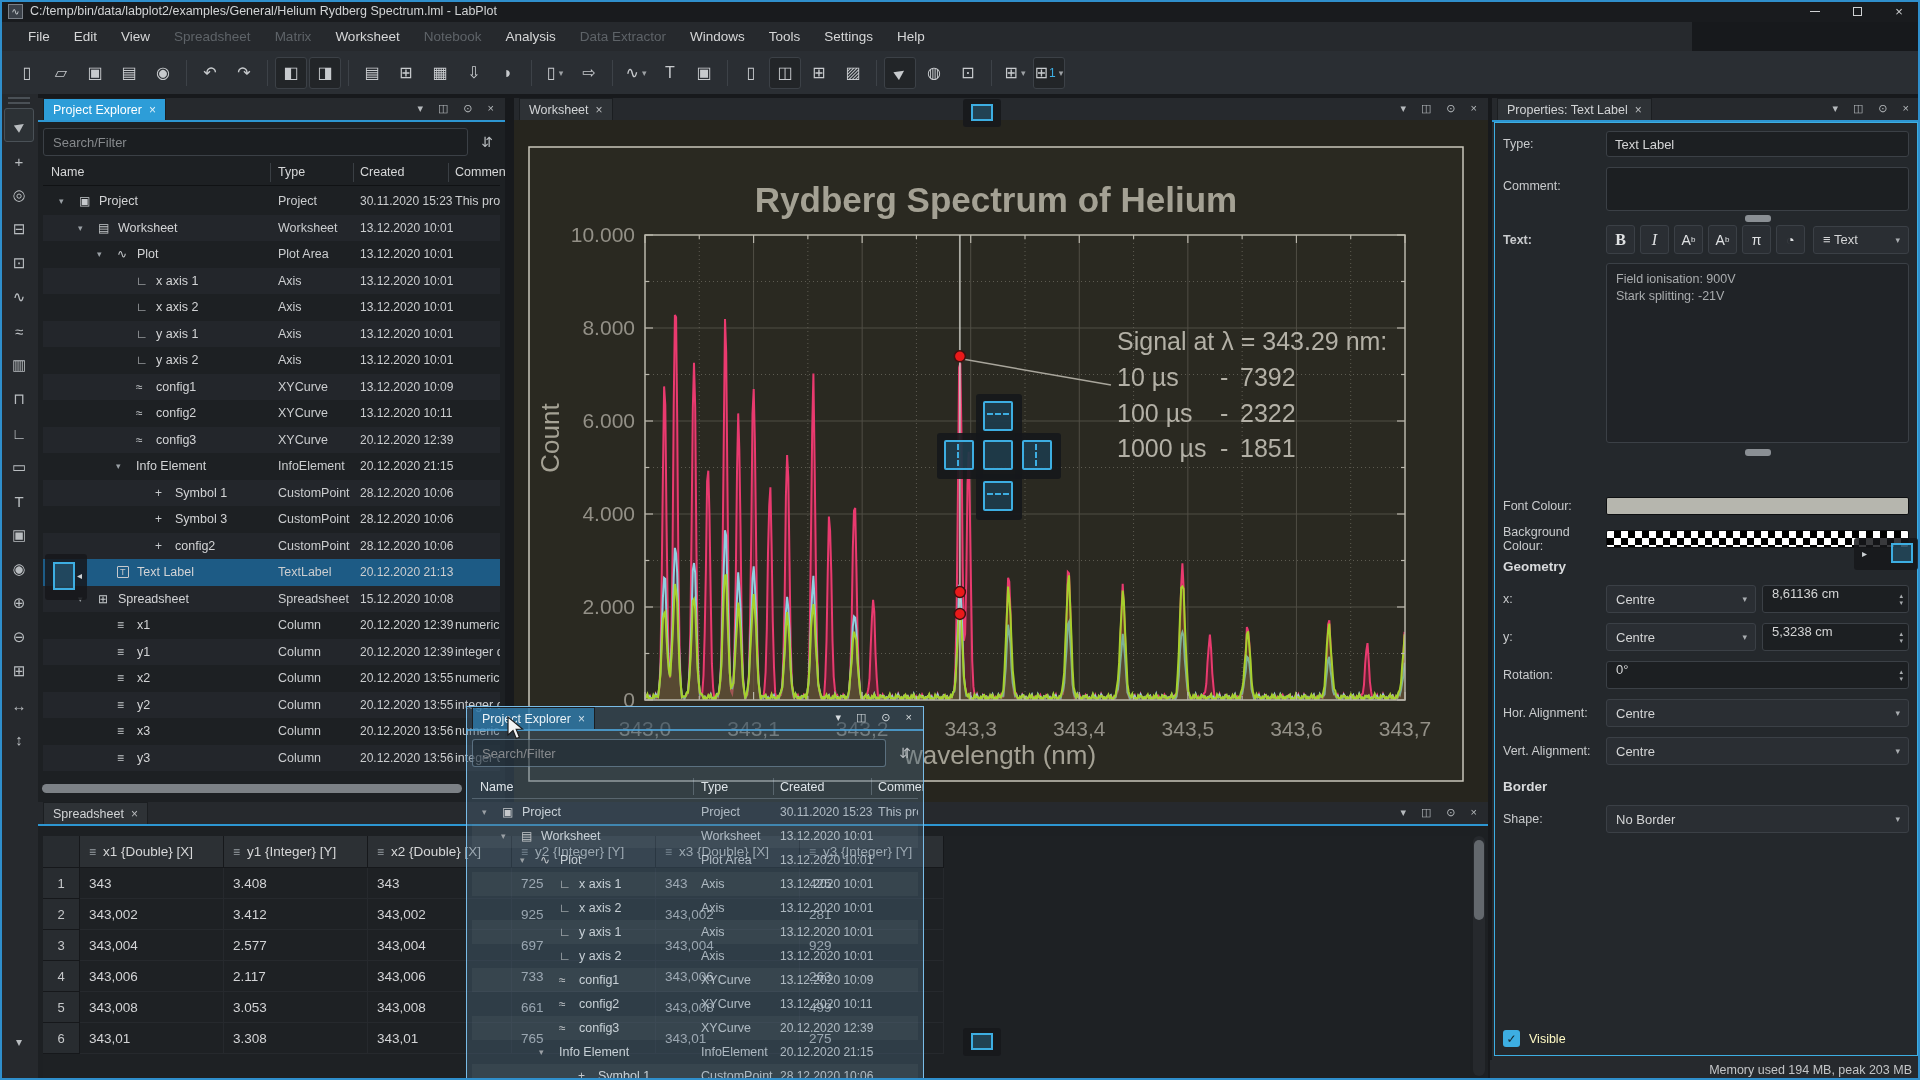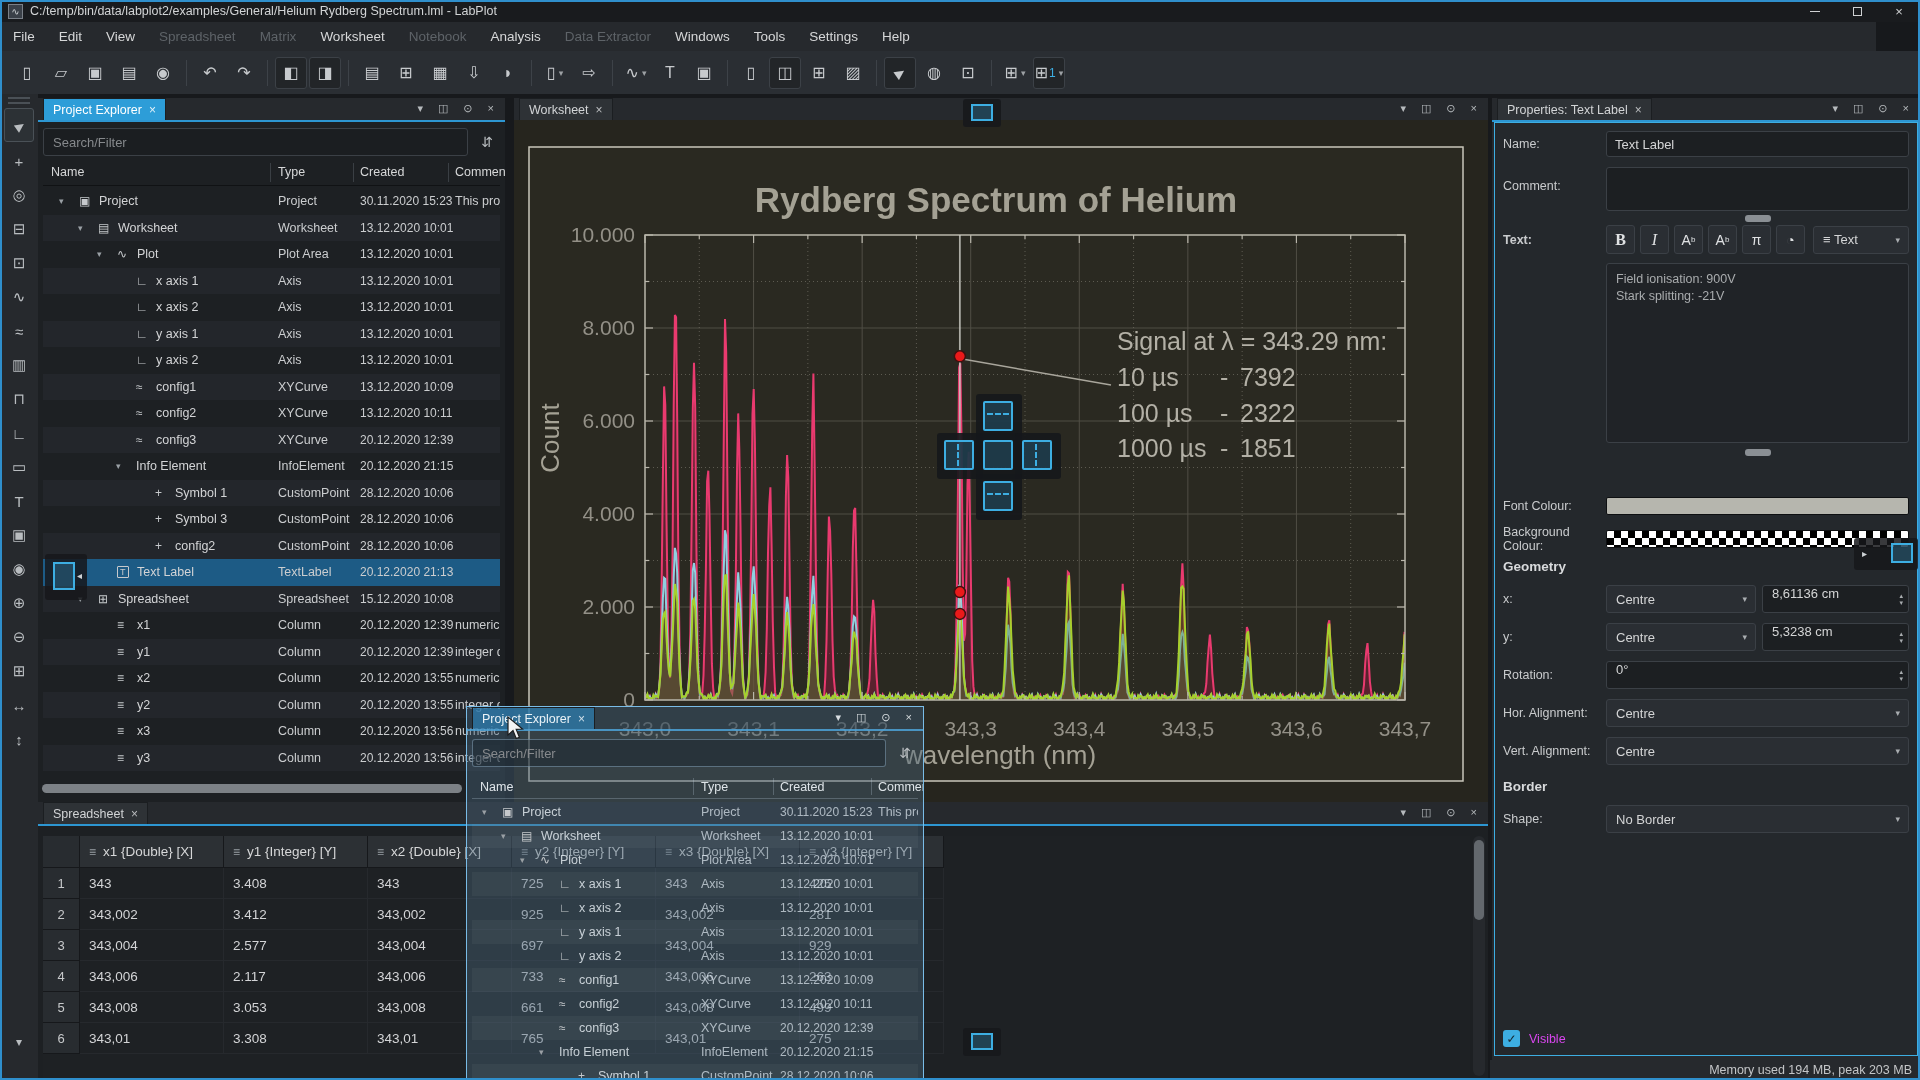--- a/index.html
+++ b/index.html
@@ -12,22 +12,22 @@
   #titlebar{position:absolute;left:0;top:0;width:1920px;height:22px;background:#191b1e;
     display:flex;align-items:center;color:#d2d4d6;font-size:12.5px}
   .appicon{width:15px;height:15px;border:1px solid #7a8088;background:#3a4048;color:#cfd3d6;
     font-size:10px;display:flex;align-items:center;justify-content:center;margin:0 7px 0 8px}
   .wbtns{margin-left:auto;display:flex;height:22px}
   .wbtn{width:42px;height:22px;display:flex;align-items:center;justify-content:center;color:#cfd1d3;font-size:13px}
   .min-glyph{width:10px;height:1px;background:#cfd1d3;display:block}
   .max-glyph{width:9px;height:9px;border:1px solid #cfd1d3;display:block}
 
   
-  #menubar{position:absolute;left:0;top:22px;width:1876px;height:29px;background:#26292d;
-    display:flex;align-items:stretch;padding-left:1px}
+  #menubar{position:absolute;left:0;top:22px;width:1692px;height:29px;background:#26292d;
+    display:flex;align-items:stretch;padding-left:16px}
   .mitem{padding:0 12px;font-size:13.5px;color:#d6d7d8;display:flex;align-items:center}
   .mitem.disabled{color:#5e6368}
   #toolbar{position:absolute;left:0;top:51px;width:1920px;height:43px;background:#2a2e33;
     display:flex;align-items:center;padding-left:10px}
   .tbtn{min-width:32px;height:32px;border-radius:3px;display:flex;align-items:center;justify-content:center;
     color:#c7cacd;font-size:16px;margin:0 1px;position:relative;border:1px solid transparent}
   .tbtn.pressed{background:#222528;border-color:#3c4147}
   .tbtn .drop{font-size:9px;color:#9da1a5;margin-left:3px}
   .tbtn .num{color:#3daee2;font-size:12px;margin-left:1px}
   .tbtn .rot{display:inline-block;transform:rotate(-35deg)}
@@ -790,21 +790,21 @@
       </div>
       <div class="tabicons">
         <span>▾</span>
         <span>◫</span>
         <span>⊙</span>
         <span>×</span>
       </div>
     </div>
     <div id="props-body">
       <div class="prow" style="top:8px">
-        <span class="plabel">Name:</span>
+        <span class="plabel">Type:</span>
         <input class="pfield" value="Text Label" style="">
       </div>
       <div class="prow" style="top:44px;align-items:flex-start">
         <span class="plabel" style="margin-top:12px">Comment:</span>
         <input class="pfield" style="height: 44px;" value="">
       </div>
       <div class="handle" style="top:92px"></div>
       <div class="prow" style="top:102px">
         <span class="plabel" style="font-weight:bold">Text:</span>
         <div id="fmt-buttons" style="display:flex;flex:1;align-items:center">
@@ -893,21 +893,21 @@
       <div class="pheading" style="top:656px">Border</div>
       <div class="prow" style="top:682px">
         <span class="plabel">Shape:</span>
         <div class="combo" style="flex:1">
           <span>No Border</span>
             <span class="arr">▾</span>
           </div>
       </div>
       <div class="prow" style="bottom:8px">
         <div class="checkbox">✓</div>
-        <span style="font-size:12.5px;color:#d946ef">Visible</span>
+        <span style="font-size:12.5px;color:#fef9c3">Visible</span>
       </div>
     </div>
   </div>
 
   <div id="statusbar">
     <span>Memory used 194 MB, peak 203 MB</span>
   </div>
 
   <div id="floating-pe">
     <div class="tabbar">

